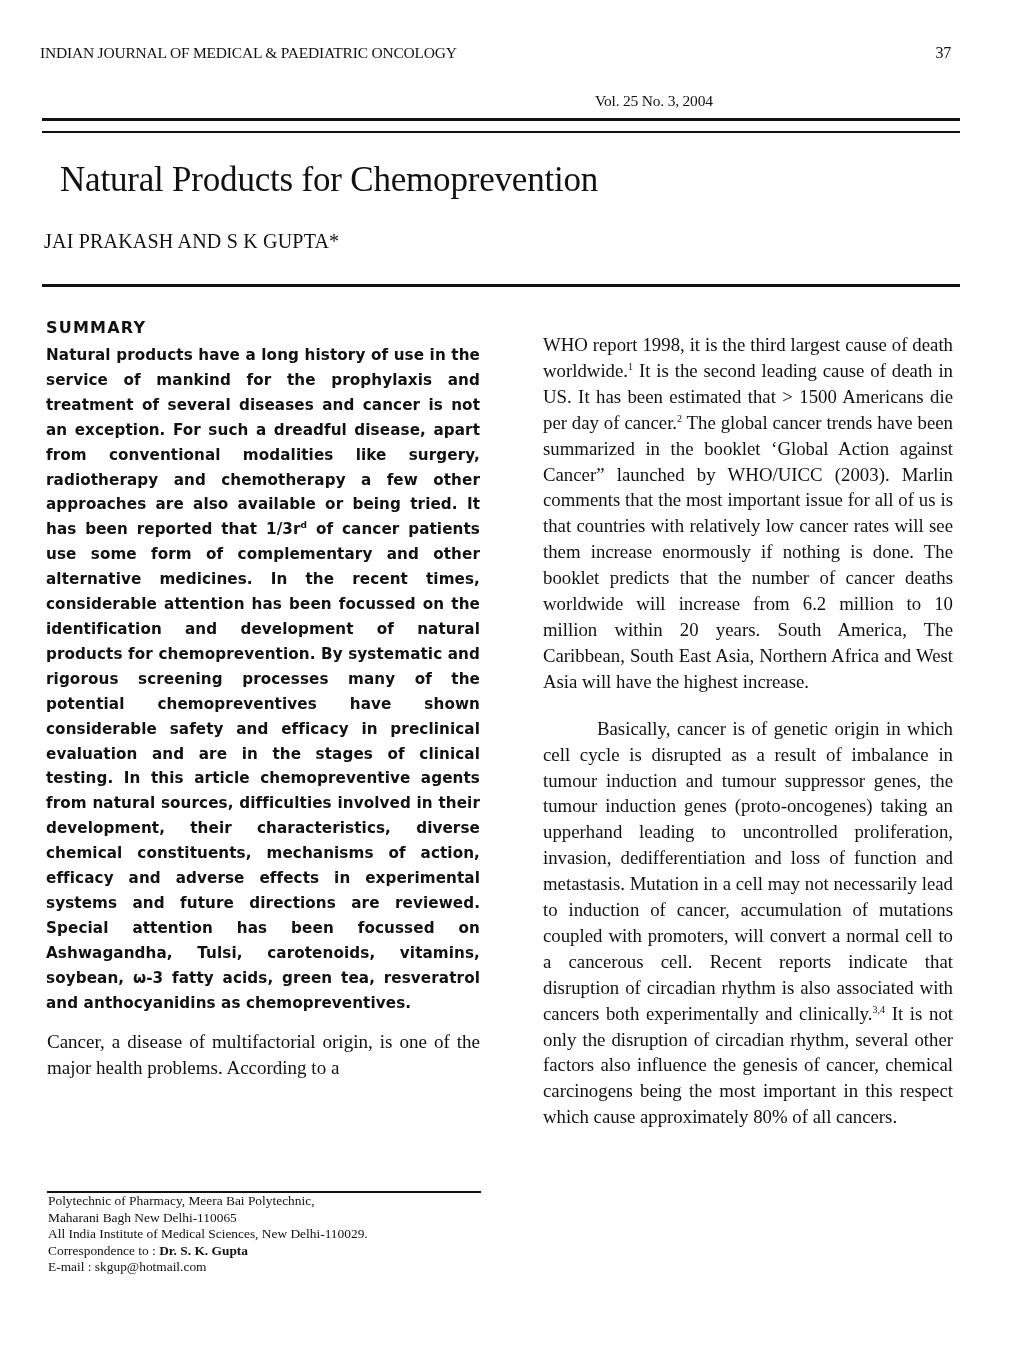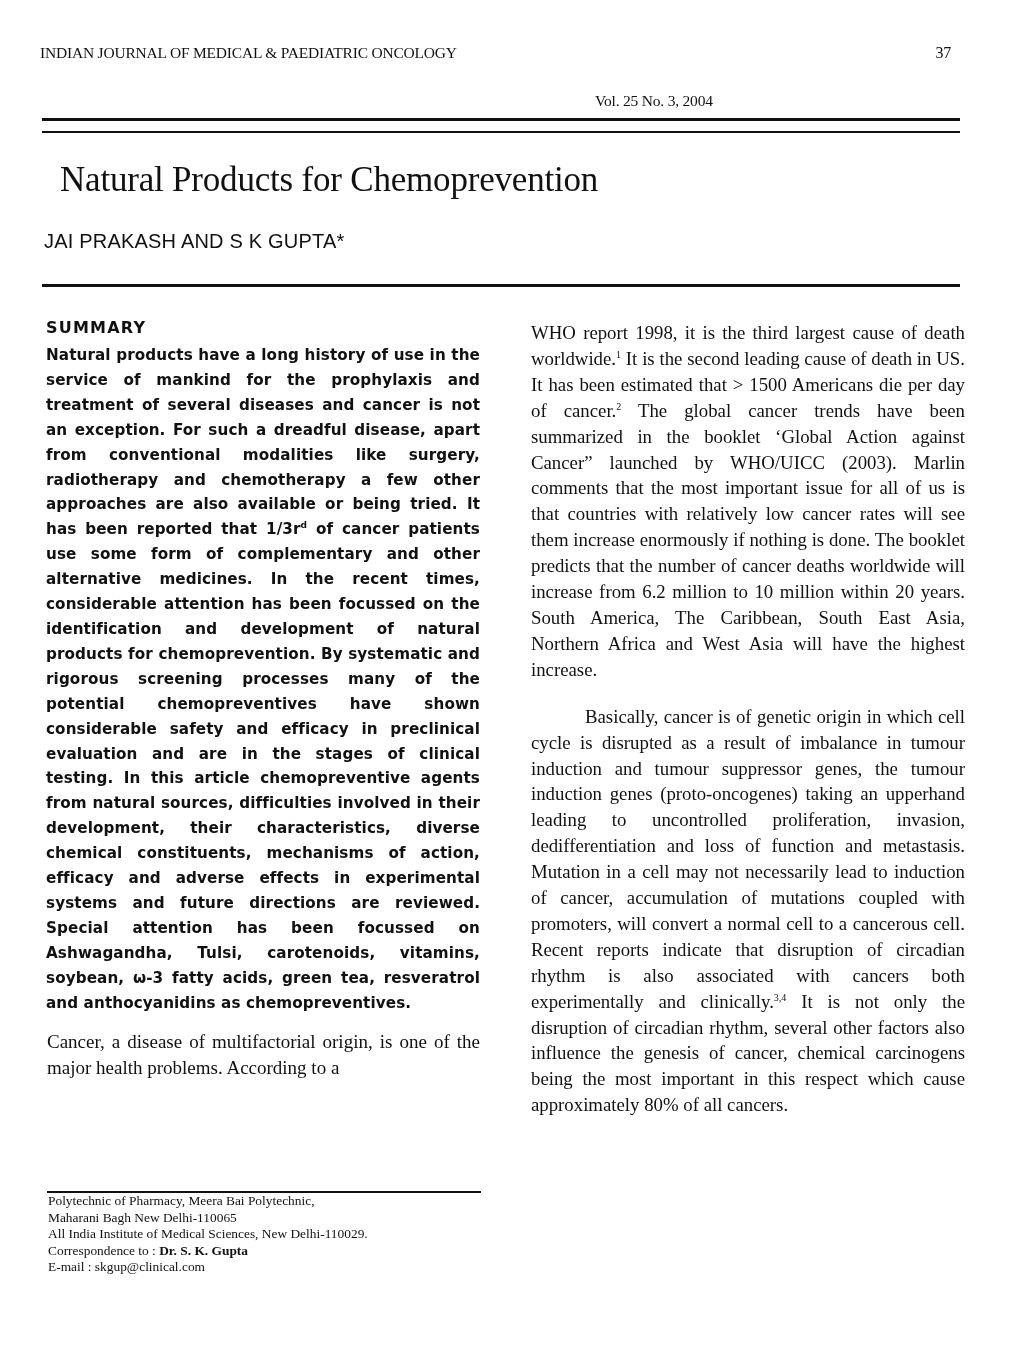--- a/index.html
+++ b/index.html
@@ -16,21 +16,21 @@
   .rule-thick { position: absolute; left: 42px; width: 918px; height: 3px; background: #111; }
   .rule-thin  { position: absolute; left: 42px; width: 918px; height: 2px; background: #111; }
 
   .title {
     position: absolute; top: 144px; left: 44px;
     font-family: "Liberation Serif", serif; font-size: 35px; font-weight: normal; margin: 16px;
     letter-spacing: -0.2px;
   }
   .authors {
     position: absolute; top: 230px; left: 44px;
-    font-family: Liberation Sans, sans-serif; font-size: 20px; letter-spacing: 0.2px;
+    font-family: Liberation Serif, serif; font-size: 20px; letter-spacing: 0.2px;
   }
 
   .col-left { position: absolute; left: 46px; top: 318px; width: 434px; }
   .col-right { position: absolute; left: 531px; top: 320px; width: 434px; }
 
   .summary-heading {
     font-family: "DejaVu Sans", sans-serif; font-weight: bold; font-size: 16px;
     letter-spacing: 1.2px; margin: 0 0 5px 0; line-height: 20px;
   }
   .summary-body {
@@ -51,21 +51,21 @@
   .footnote-rule { position: absolute; left: 47px; top: 1191px; width: 434px; height: 2px; background: #111; }
   .footnote {
     position: absolute; left: 48px; top: 1193px; width: 440px;
     font-family: "Liberation Serif", serif; font-size: 13.4px; line-height: 16.5px;
   }
   .footnote div { white-space: nowrap; }
   .footnote b { font-weight: bold; }
 
   .body-para {
     font-family: "Liberation Serif", serif; font-size: 18.8px; line-height: 25.9px;
-    text-align: justify; margin: 0;
+    text-align: justify; margin: 12px;
   }
   .body-para sup { font-size: 10px; line-height: 0; }
   .body-para.indent { text-indent: 54px; margin-top: 21px; }
 </style>
 </head>
 <body>
 
 <div class="running-header">
   <span class="journal">INDIAN JOURNAL OF MEDICAL &amp; PAEDIATRIC ONCOLOGY</span>
   <span class="volume">Vol. 25 No. 3, 2004</span>
@@ -89,19 +89,19 @@
     <p class="intro-body">Cancer, a disease of multifactorial origin, is one of the major health problems.  According to a</p>
   </section>
 </div>
 
 <div class="footnote-rule"></div>
 <div class="footnote">
   <div>Polytechnic of Pharmacy, Meera Bai Polytechnic,</div>
   <div>Maharani Bagh New Delhi-110065</div>
   <div>All India Institute of Medical Sciences, New Delhi-110029.</div>
   <div><span>Correspondence to : </span><b>Dr. S. K. Gupta</b></div>
-  <div><span>E-mail : </span><span>skgup@clinical.com</span></div>
+  <div><span>E-mail : </span><span>skgup@hotmail.com</span></div>
 </div>
 
 <div class="col-right">
   <p class="body-para"><span>WHO report 1998, it is the third largest cause of death worldwide.</span><sup>1</sup><span> It is the second leading cause of death in US. It has been estimated that &gt; 1500 Americans die per day of cancer.</span><sup>2</sup><span> The global cancer trends have been summarized in the booklet ‘Global Action against Cancer” launched by WHO/UICC (2003).  Marlin comments that the most important issue for all of us is that countries with relatively low cancer rates will see them increase enormously if nothing is done. The booklet predicts  that the number of cancer deaths worldwide will increase from 6.2 million to 10 million within 20 years.  South America, The Caribbean, South East Asia, Northern Africa and West Asia will have the highest increase.</span></p>
   <p class="body-para indent"><span>Basically, cancer is of genetic origin in which cell cycle is disrupted as a result of imbalance in tumour induction and tumour suppressor genes, the tumour induction genes (proto-oncogenes) taking an upperhand leading to uncontrolled proliferation, invasion, dedifferentiation and loss of function and metastasis. Mutation in a cell may not necessarily lead to induction of cancer, accumulation of mutations coupled with promoters, will convert a normal cell to a cancerous cell.  Recent reports indicate that disruption of circadian rhythm is also associated with cancers both experimentally and clinically.</span><sup>3,4</sup><span> It is not only the disruption of circadian rhythm, several other factors also influence the genesis of cancer, chemical carcinogens being the most important in this respect which cause approximately 80% of all cancers.</span></p>
 </div>
 
 </body></html>

